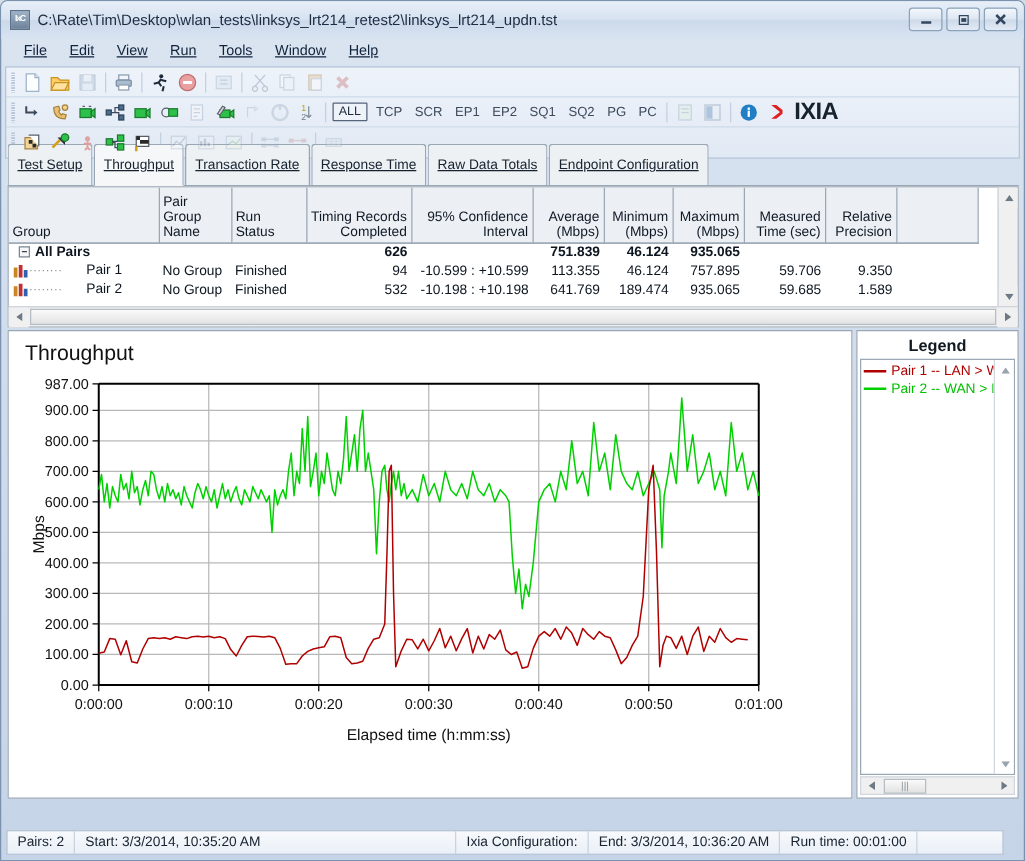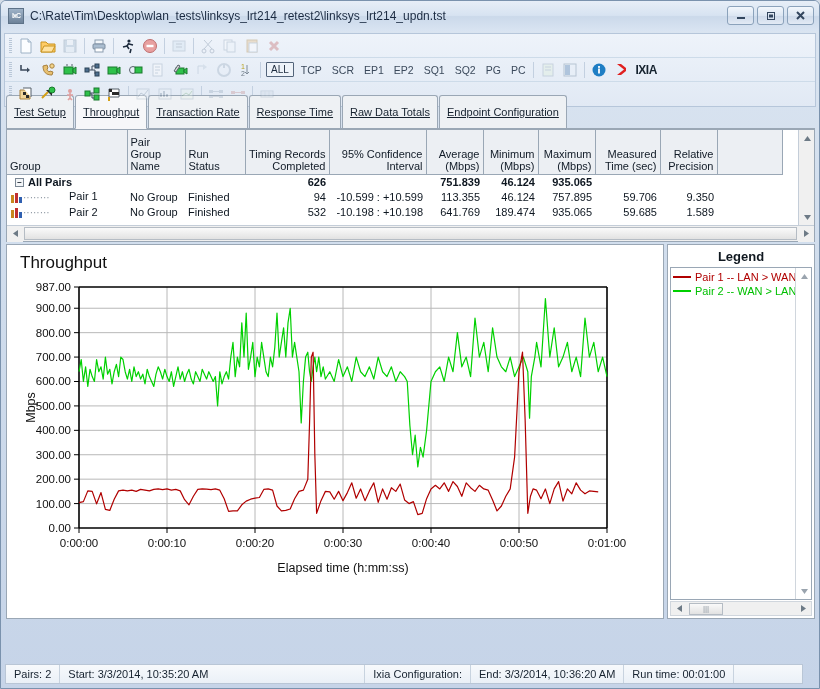--- a/index.html
+++ b/index.html
@@ -92,21 +92,21 @@
     font-size: 10.5px; color:#3c4a5c; padding: 0 5px;
     font-family: "Liberation Sans", sans-serif;
   }
   .tlabel.boxed {
     border: 1px solid #53647a; background: #eef3f9;
     color:#1d2b3d; padding: 1px 4px; margin: 0 2px;
     border-radius: 1px; font-size: 10px;
   }
   .ixia-logo {
     display:flex; align-items:center; gap:1px;
-    margin-left: 6px; font-weight: bold; font-size: 12px;
+    margin-left: 6px; font-weight: bold; font-size: 19px;
     letter-spacing: -0.5px; color:#16232f;
     font-family: "Liberation Sans", sans-serif;
   }
 
   
   #tabstrip {
     margin: 3px 4px 0 5px; height: 19px;
     display: flex; align-items: flex-end; gap: 1px;
     border-bottom: 1px solid #9aa7b5;
   }
@@ -197,21 +197,21 @@
     flex: 1; background: #fff;
     border: 1px solid #9aa7b5;
     position: relative; overflow: hidden;
   }
   #charttitle {
     position: absolute; left: 13px; top: 8px;
     font-size: 17px; color: #111; font-family: "Liberation Sans", sans-serif;
   }
   #plotsvg { position:absolute; left:0; top:0; }
   #legendbox {
-    width: 148px; background: #fff;
+    width: 130px; background: #fff;
     border: 1px solid #9aa7b5;
     display: flex; flex-direction: column;
   }
   #legendtitle {
     text-align: center; font-weight: bold; font-size: 13px;
     padding: 4px 0 3px 0; color: #101820;
     font-family: "Liberation Sans", sans-serif;
   }
   #legendinner {
     flex: 1; margin: 0 2px; display: flex;
@@ -267,20 +267,29 @@
           </svg>
       </div>
       <div class="win-btn">
         <svg width="13" height="11" viewBox="0 0 13 11">
             <path d="M3 2 L10 9 M10 2 L3 9" stroke="#33465e" stroke-width="2" fill="none"></path>
           </svg>
       </div>
     </div>
   </div>
 
+  <div id="menubar">
+    <div class="menu-item"><u>File</u></div>
+    <div class="menu-item"><u>Edit</u></div>
+    <div class="menu-item"><u>View</u></div>
+    <div class="menu-item"><u>Run</u></div>
+    <div class="menu-item"><u>Tools</u></div>
+    <div class="menu-item"><u>Window</u></div>
+    <div class="menu-item"><u>Help</u></div>
+  </div>
 
   <div id="toolbars">
 
     <div class="tb-row">
       <div class="grip"></div>
       <div class="tbtn">
         <svg width="16" height="16">
             <path d="M3 1h7l3 3v11H3z" fill="#fbfdff" stroke="#9eb2c6"></path>
             <path d="M10 1v3h3" fill="#dce7f2" stroke="#9eb2c6"></path>
           </svg>

